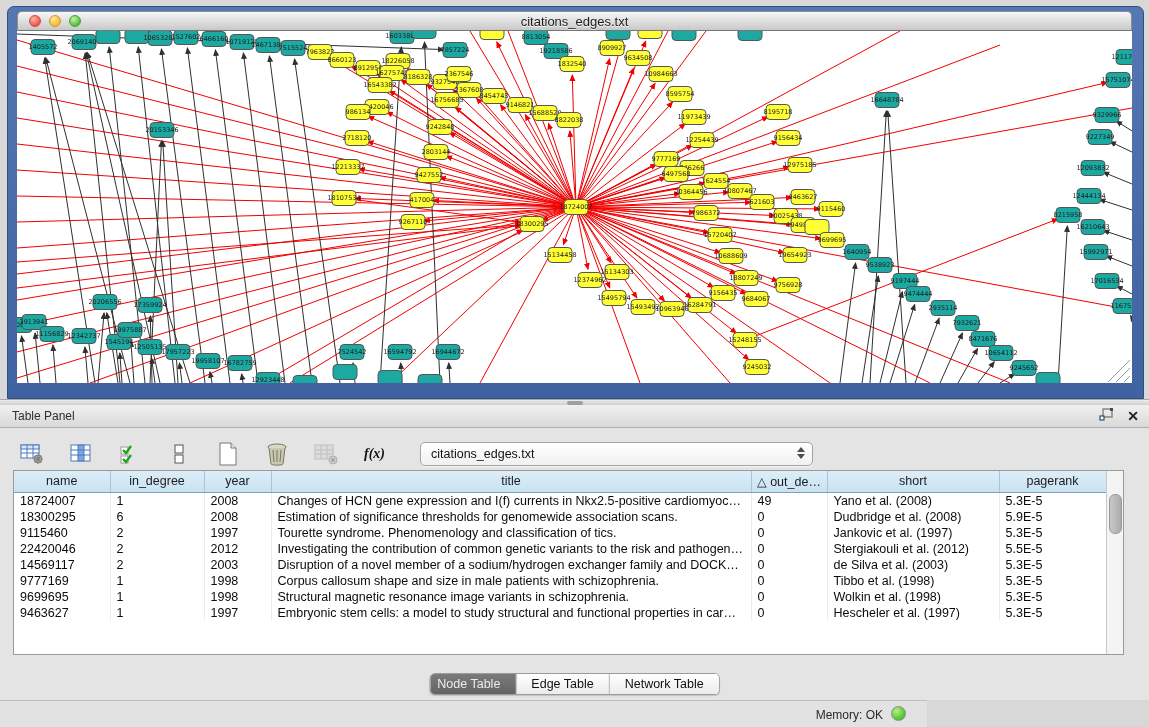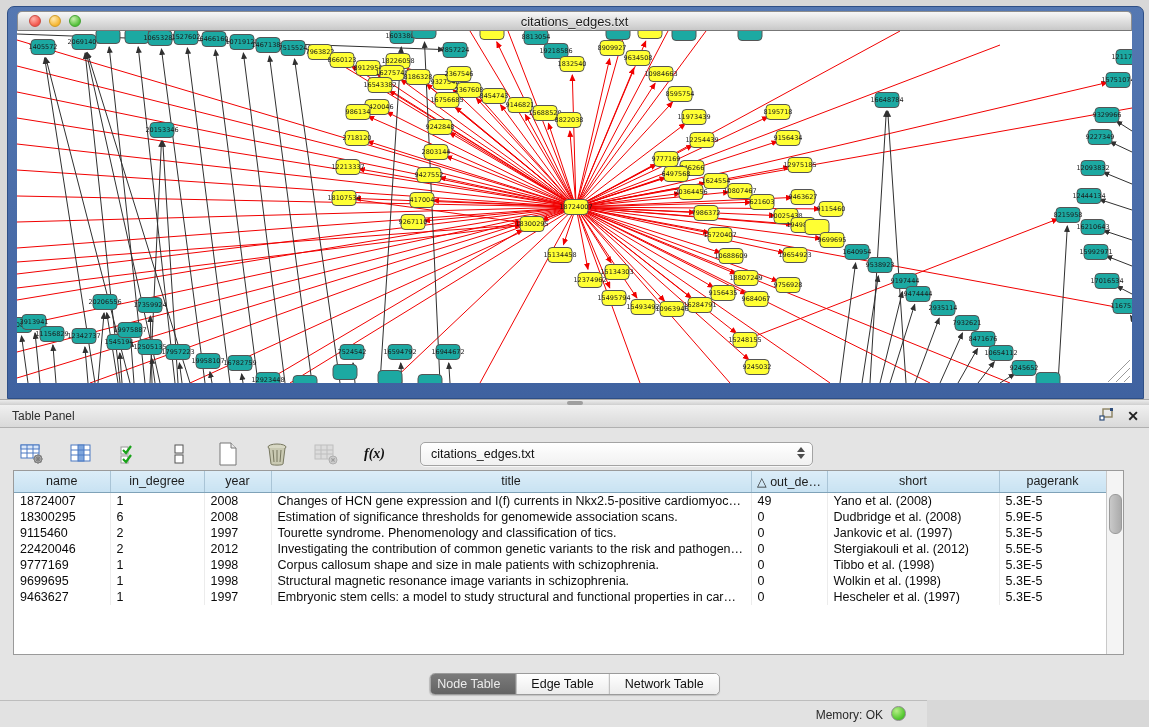--- a/index.html
+++ b/index.html
@@ -660,20 +660,29 @@
               <tr>
                 <td>22420046</td>
                 <td>2</td>
                 <td>2012</td>
                 <td>Investigating the contribution of common genetic variants to the risk and pathogen…</td>
                 <td>0</td>
                 <td>Stergiakouli et al. (2012)</td>
                 <td>5.5E-5</td>
               </tr>
               <tr>
+                <td>14569117</td>
+                <td>2</td>
+                <td>2003</td>
+                <td>Disruption of a novel member of a sodium/hydrogen exchanger family and DOCK…</td>
+                <td>0</td>
+                <td>de Silva et al. (2003)</td>
+                <td>5.3E-5</td>
+              </tr>
+              <tr>
                 <td>9777169</td>
                 <td>1</td>
                 <td>1998</td>
                 <td>Corpus callosum shape and size in male patients with schizophrenia.</td>
                 <td>0</td>
                 <td>Tibbo et al. (1998)</td>
                 <td>5.3E-5</td>
               </tr>
               <tr>
                 <td>9699695</td>

